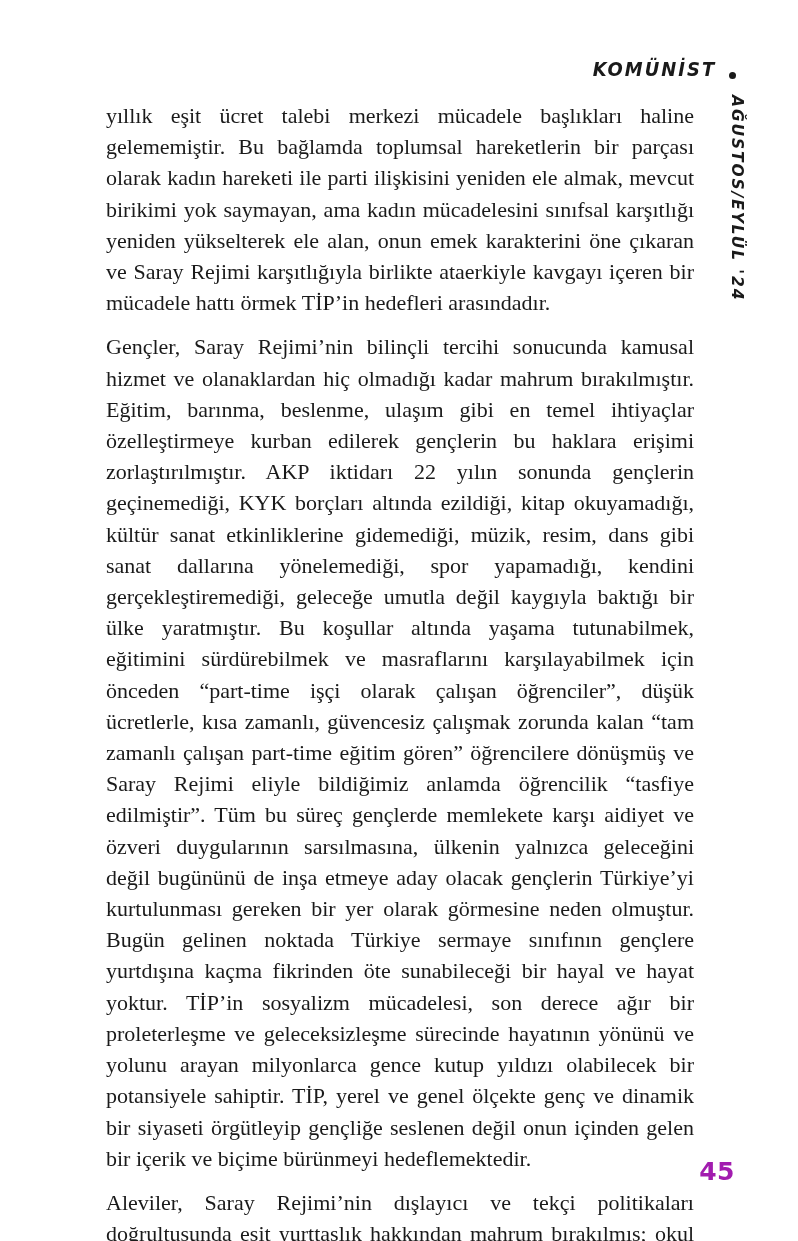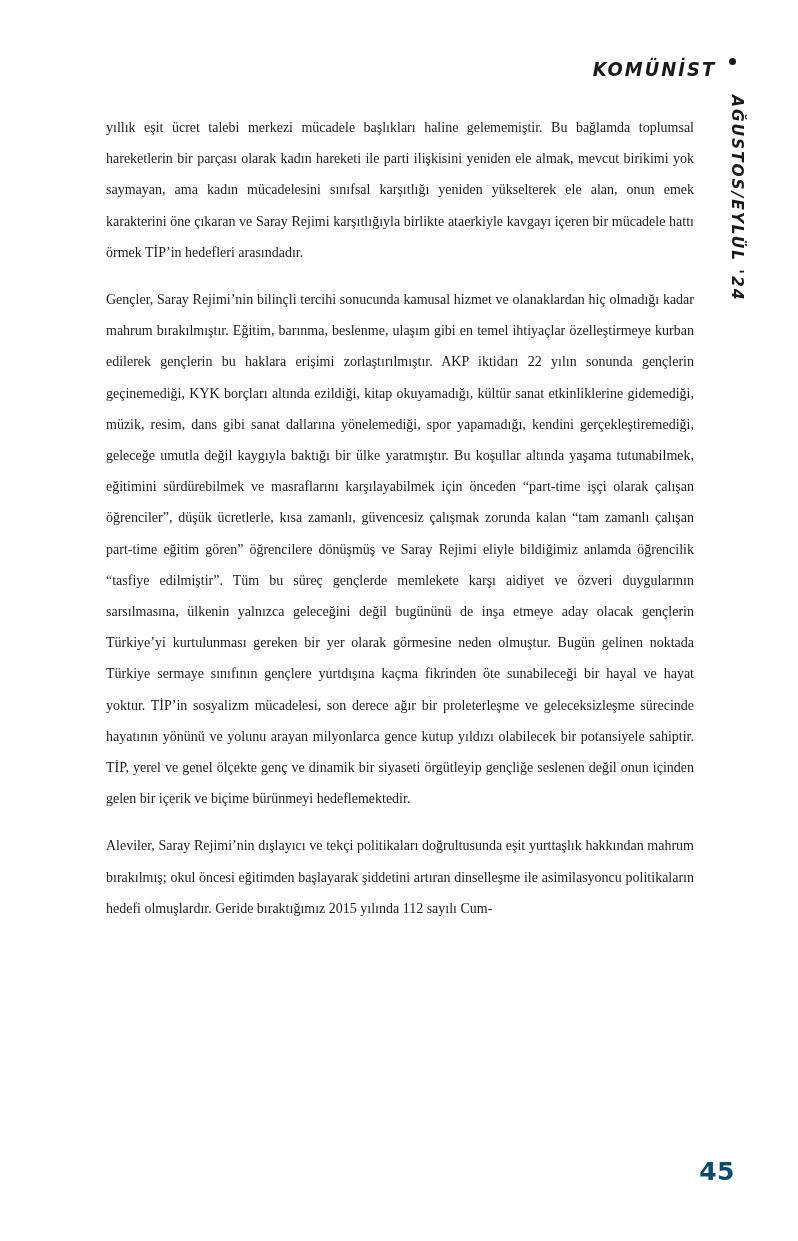--- a/index.html
+++ b/index.html
@@ -18,21 +18,21 @@
     background: #ffffff;
     overflow: hidden;
   }
 
   
   .running-head {
     position: absolute;
     top: 58px;
     right: 62px;
     display: flex;
-    align-items: flex-start;
+    align-items: flex-end;
     gap: 13px;
     white-space: nowrap;
   }
   .running-head-title {
     font-family: "DejaVu Sans", sans-serif;
     font-weight: 700;
     font-style: italic;
     font-size: 19.5px;
     letter-spacing: 2.2px;
     color: #1a1a1a;
@@ -72,41 +72,41 @@
   }
 
   
   .text-column {
     position: absolute;
     top: 96px;
     left: 106px;
     width: 588px;
   }
   .body-paragraph {
-    margin: 16px 0 13px 0;
-    font-size: 14px;
+    margin: 4px 0 13px 0;
+    font-size: 22px;
     line-height: 31.2px;
     text-align: justify;
     text-justify: inter-word;
     hyphens: none;
     color: #1a1a1a;
   }
   .body-paragraph:last-child {
     margin-bottom: 0;
   }
 
   
   .folio {
     position: absolute;
     right: 63px;
     bottom: 55px;
     font-family: "DejaVu Sans", sans-serif;
     font-weight: 700;
     font-size: 25px;
-    color: #0c4a6e;
+    color: #a21caf;
     letter-spacing: 0.5px;
   }
 </style>
 </head>
 <body>
 
 <div class="page">
 
   <div class="running-head">
     <span class="running-head-title">KOMÜNİST</span>

